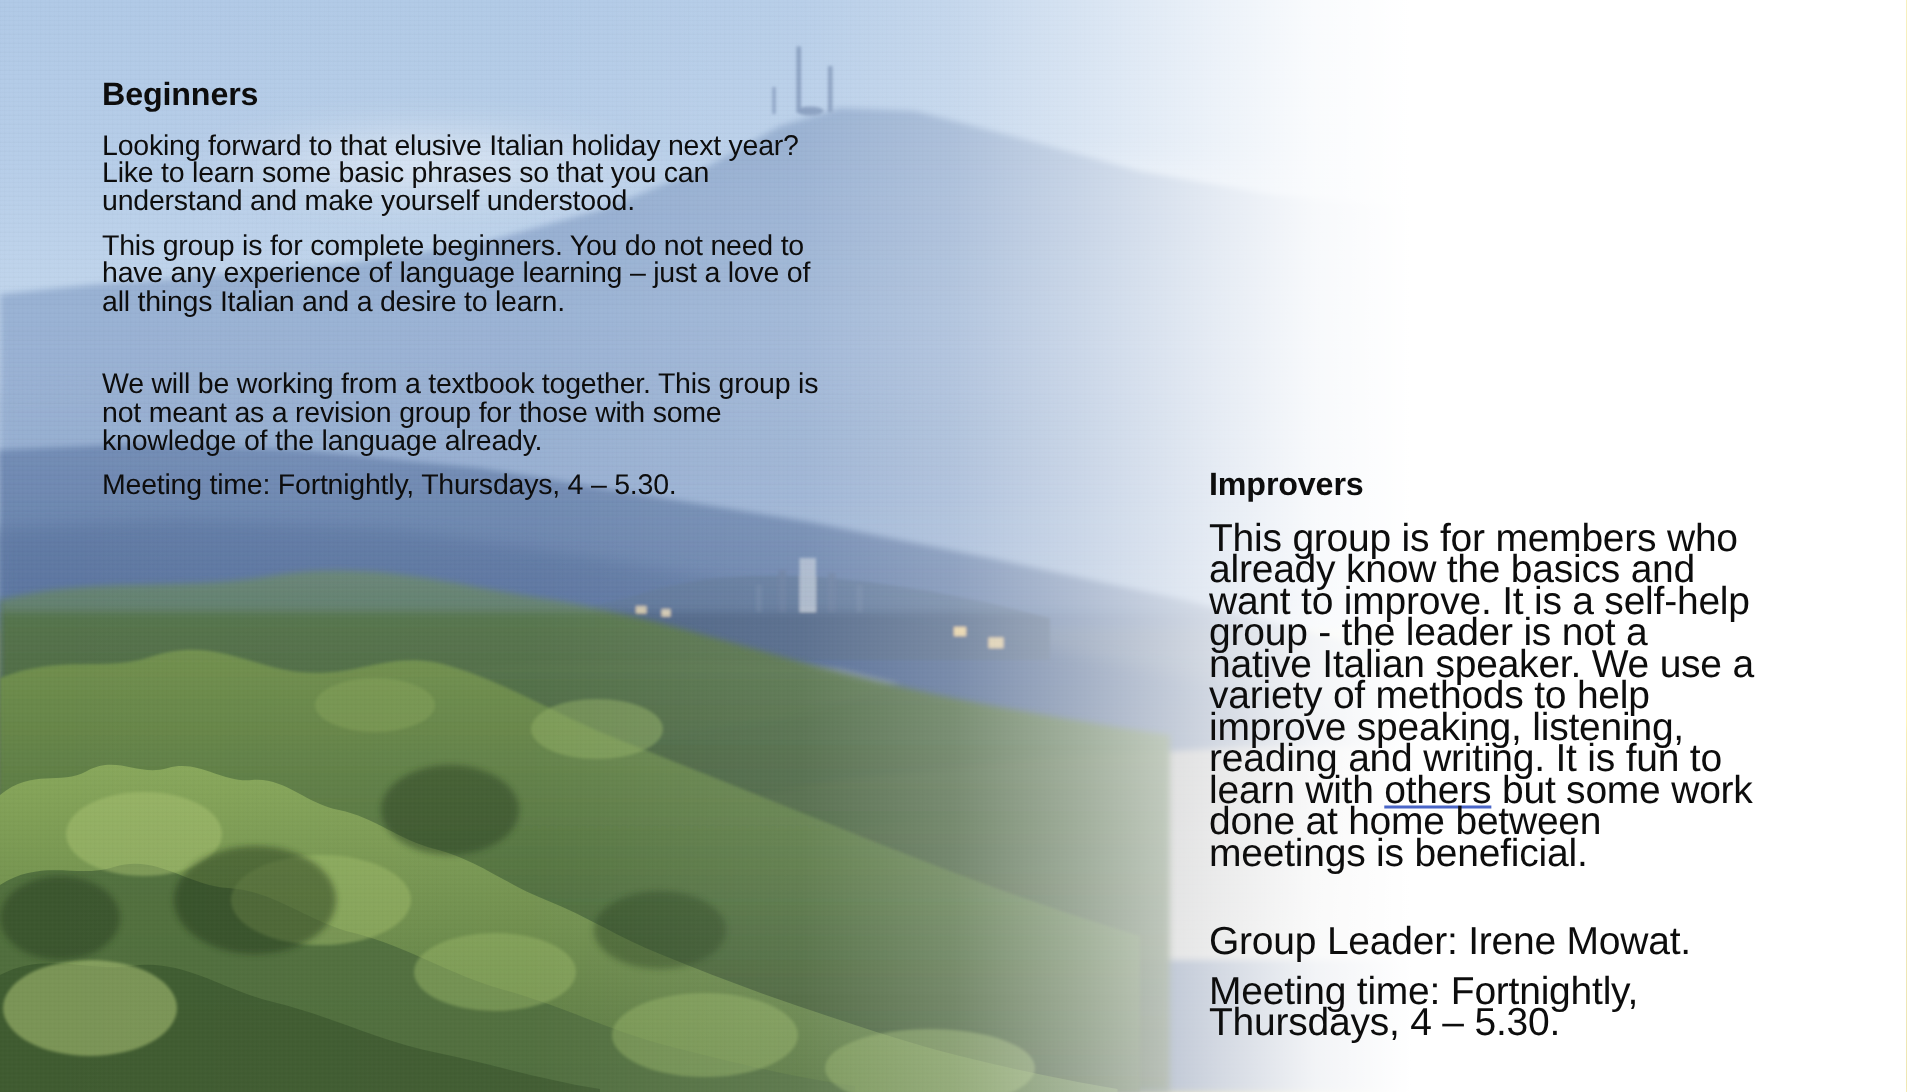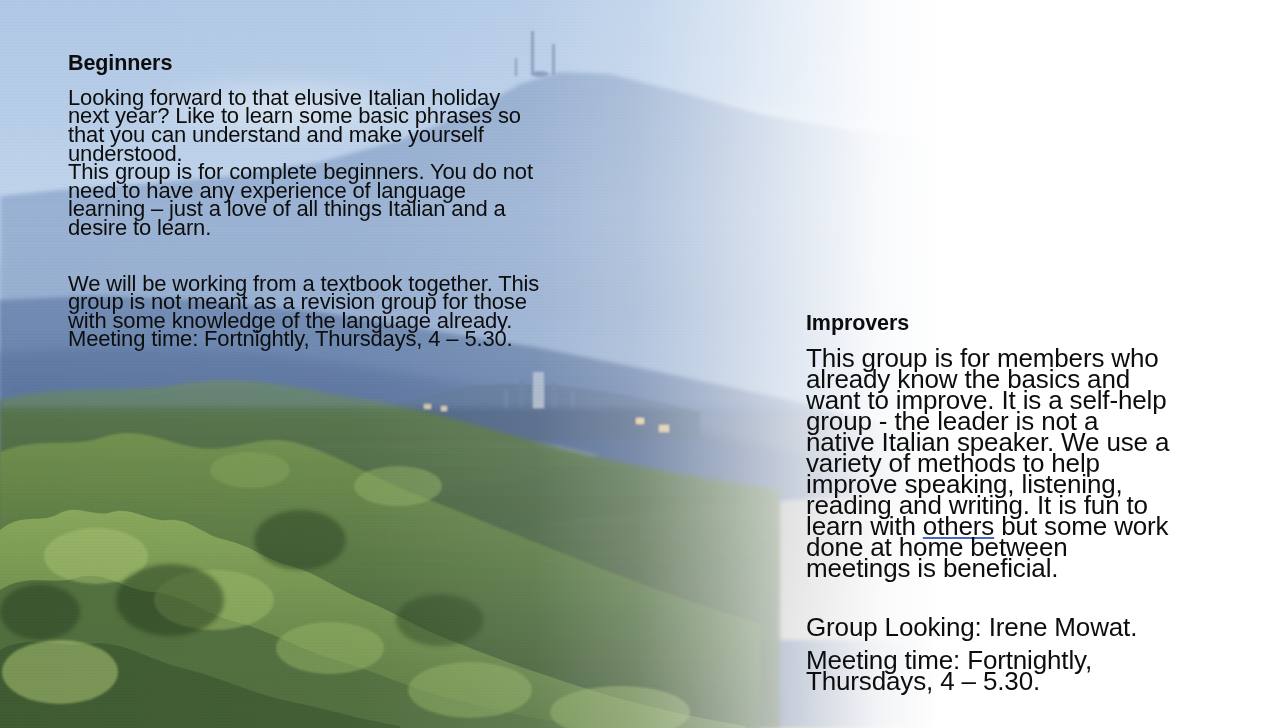--- a/index.html
+++ b/index.html
@@ -108,25 +108,25 @@
   h1.heading {
     margin: 0;
     font-size: 21.5px;
     font-weight: bold;
     letter-spacing: -0.1px;
     line-height: 1.25;
   }
 
   .col-left p {
     margin: 0;
-    font-size: 22px;
+    font-size: 19px;
     line-height: 18.6px;
     letter-spacing: -0.15px;
   }
-  .col-left p.gap-sm { }
+  .col-left p.gap-sm { margin-top: 11px; }
   .col-left p.gap-lg { margin-top: 37px; }
   .col-left p.lead   { margin-top: 12px; }
 
   .col-right p {
     margin: 0;
     font-size: 26px;
     line-height: 21px;
     letter-spacing: -0.15px;
   }
   .col-right p.lead     { margin-top: 11px; }
@@ -311,18 +311,18 @@
 
 
     <p class="gap-sm">Meeting time: Fortnightly, Thursdays, 4 – 5.30.</p>
   </div>
 
   <div class="col col-right">
     <h1 class="heading">Improvers</h1>
 
     <p class="lead"><span>This group is for members who already know the basics and want to improve.  It is a self-help group - the leader is not a native Italian speaker. We use a variety of methods to help improve speaking, listening, reading and writing. It is fun to learn with </span><span class="link-underline">others</span><span> but some work done at home between meetings is beneficial.</span></p>
 
-    <p class="gap-xl">Group Looking: Irene Mowat.</p>
+    <p class="gap-xl">Group Leader: Irene Mowat.</p>
 
     <p class="gap-sm">Meeting time: Fortnightly, Thursdays, 4 – 5.30.</p>
   </div>
 
 </div>
 
 </body></html>

